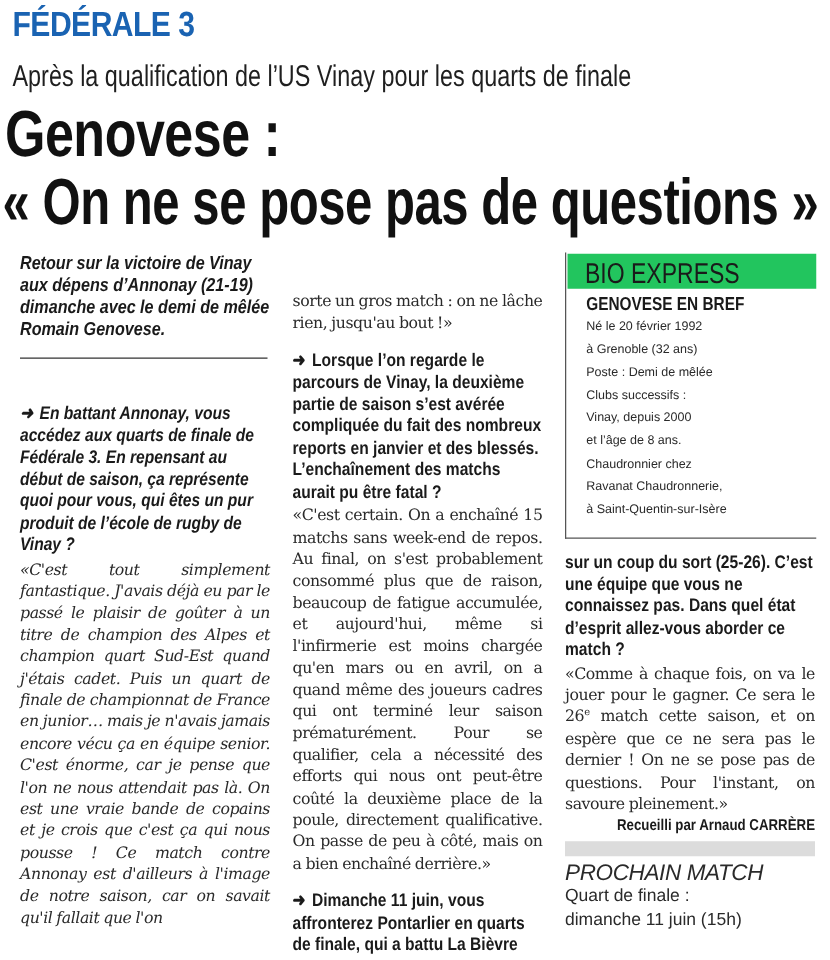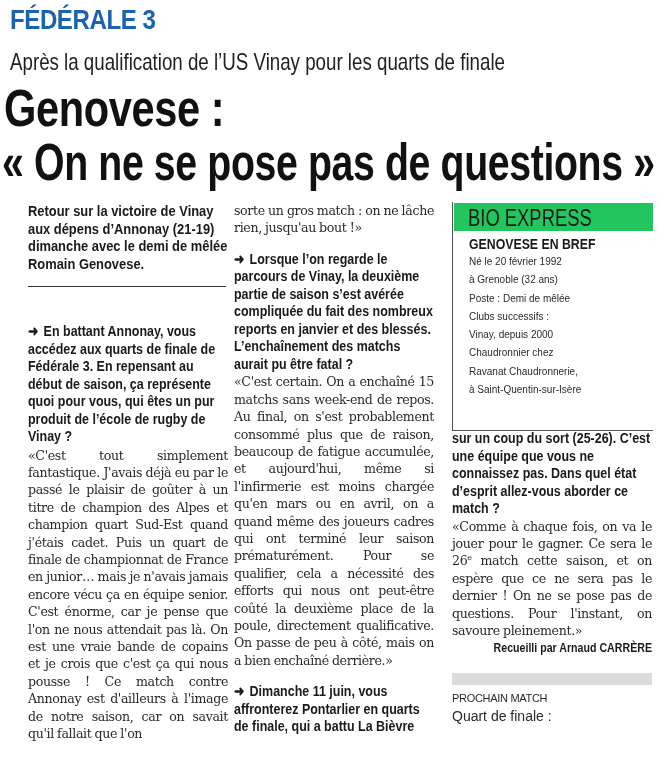--- a/index.html
+++ b/index.html
@@ -4,47 +4,47 @@
 <style>
   html, body { margin: 0; padding: 0; background: #ffffff; }
   body { width: 664px; height: 768px; position: relative; overflow: hidden; color: #1a1a1a; }
 
   #kicker { position: absolute; left: 10px; top: 4px; font-family: "Liberation Sans", sans-serif; font-weight: bold; color: #1a63b2; font-size: 28px; letter-spacing: -0.5px; transform: scaleX(0.86); transform-origin: left top; white-space: nowrap; }
   #surtitle { position: absolute; left: 10px; top: 48px; font-family: "Liberation Sans", sans-serif; font-size: 24px; color: #1f1f1f; transform: scaleX(0.78); transform-origin: left top; white-space: nowrap; }
   #headline1 { position: absolute; left: 4px; top: 80px; font-family: "Liberation Sans", sans-serif; font-weight: bold; font-size: 52px; line-height: 56px; color: #111; transform: scaleX(0.80); transform-origin: left top; white-space: nowrap; letter-spacing: -0.5px; }
   #headline2 { position: absolute; left: 2px; top: 134px; font-family: "Liberation Sans", sans-serif; font-weight: bold; font-size: 52px; line-height: 56px; color: #111; transform: scaleX(0.755); transform-origin: left top; white-space: nowrap; letter-spacing: -0.5px; }
 
   .col { position: absolute; top: 202px; }
-  #col1 { left: 28px; width: 200px; }
-  #col2 { left: 234px; width: 200px; }
+  #col1 { left: 16px; width: 200px; font-style: italic; }
+  #col2 { left: 234px; width: 200px; margin-top: 30px; }
 
   .bold-c { font-family: "Liberation Sans", sans-serif; font-weight: bold; font-size: 14.5px; line-height: 17.5px; color: #1a1a1a; transform: scaleX(0.86); transform-origin: left top; width: 232px; }
   .body-s { font-family: "DejaVu Serif", serif; font-size: 12.6px; line-height: 17.4px; color: #2a2a2a; text-align: justify; letter-spacing: -0.35px; word-spacing: -0.5px; }
 
   #chapo { margin-top: 0px; }
   #rule1 { height: 0; border-top: 1.5px solid #333; margin: 14px 0 0 0; width: 198px; }
   #q1 { margin-top: 36px; }
   #a1 { margin-top: 1px; }
 
   #col2-cont { margin-top: 0; }
   #q2 { margin-top: 14px; }
   #q3 { margin-top: 14px; }
 
   #bio-box { position: absolute; left: 452px; top: 202px; width: 200px; height: 228px; border-left: 1.5px solid #555; border-bottom: 1.5px solid #555; }
   #bio-title { position: absolute; left: 1px; top: 1px; width: 199px; height: 28px; background: #22c55e; }
   #bio-title span { position: absolute; left: 14px; top: 2px; font-family: "Liberation Sans", sans-serif; font-size: 23px; color: #1a1a1a; transform: scaleX(0.80); transform-origin: left top; white-space: nowrap; }
   #bio-sub { position: absolute; left: 16px; top: 33px; font-family: "Liberation Sans", sans-serif; font-weight: bold; font-size: 15px; color: #1a1a1a; transform: scaleX(0.82); transform-origin: left top; white-space: nowrap; }
   #bio-lines { position: absolute; left: 16px; top: 51px; font-family: "Liberation Sans", sans-serif; font-size: 10px; line-height: 18.3px; color: #2a2a2a; white-space: nowrap; }
 
-  #col3-text { position: absolute; left: 452px; top: 430px; width: 200px; }
+  #col3-text { position: absolute; left: 452px; top: 442px; width: 200px; }
   #byline { font-family: "Liberation Sans", sans-serif; font-weight: bold; font-size: 12.5px; text-align: right; color: #1a1a1a; margin-top: 2px; transform: scaleX(0.85); transform-origin: right top; }
 
   #next-bar { position: absolute; left: 452px; top: 673px; width: 200px; height: 12px; background: #dcdcdc; }
   #next-block { position: absolute; left: 452px; top: 689px; width: 200px; font-family: "Liberation Sans", sans-serif; font-size: 14px; line-height: 18.3px; color: #2a2a2a; }
-  #next-title { font-size: 11px; letter-spacing: -0.3px; }
+  #next-title { font-size: 18px; letter-spacing: -0.3px; font-style: italic; }
 
   .arrow { font-weight: bold; margin-right: 6px; }
   .p { margin: 0; }
   sup { font-size: 8px; vertical-align: super; line-height: 0; }
 </style>
 </head>
 <body>
 
 <div id="kicker">FÉDÉRALE 3</div>
 <div id="surtitle">Après la qualification de l’US Vinay pour les quarts de finale</div>
@@ -75,29 +75,31 @@
   <div id="bio-title">
       <span>BIO EXPRESS</span>
     </div>
   <div id="bio-sub">GENOVESE EN BREF</div>
   <div id="bio-lines">
     <div>Né le 20 février 1992</div>
     <div>à Grenoble (32 ans)</div>
     <div>Poste : Demi de mêlée</div>
     <div>Clubs successifs :</div>
     <div>Vinay, depuis 2000</div>
+    <div>et l’âge de 8 ans.</div>
     <div>Chaudronnier chez</div>
     <div>Ravanat Chaudronnerie,</div>
     <div>à Saint-Quentin-sur-Isère</div>
   </div>
 </div>
 
 <div id="col3-text">
   <div class="bold-c">sur un coup du sort (25-26). C’est une équipe que vous ne connaissez pas. Dans quel état d’esprit allez-vous aborder ce match ?</div>
   <p class="p body-s"><span>«Comme à chaque fois, on va le jouer pour le gagner. Ce sera le 26</span><sup>e</sup><span> match cette saison, et on espère que ce ne sera pas le dernier ! On ne se pose pas de questions. Pour l'instant, on savoure pleinement.»</span></p>
   <div id="byline">Recueilli par Arnaud CARRÈRE</div>
 </div>
 
 <div id="next-bar"></div>
 <div id="next-block">
   <div id="next-title">PROCHAIN MATCH</div>
   <div>Quart de finale :</div>
+  <div>dimanche 11 juin (15h)</div>
 </div>
 
 </body></html>

